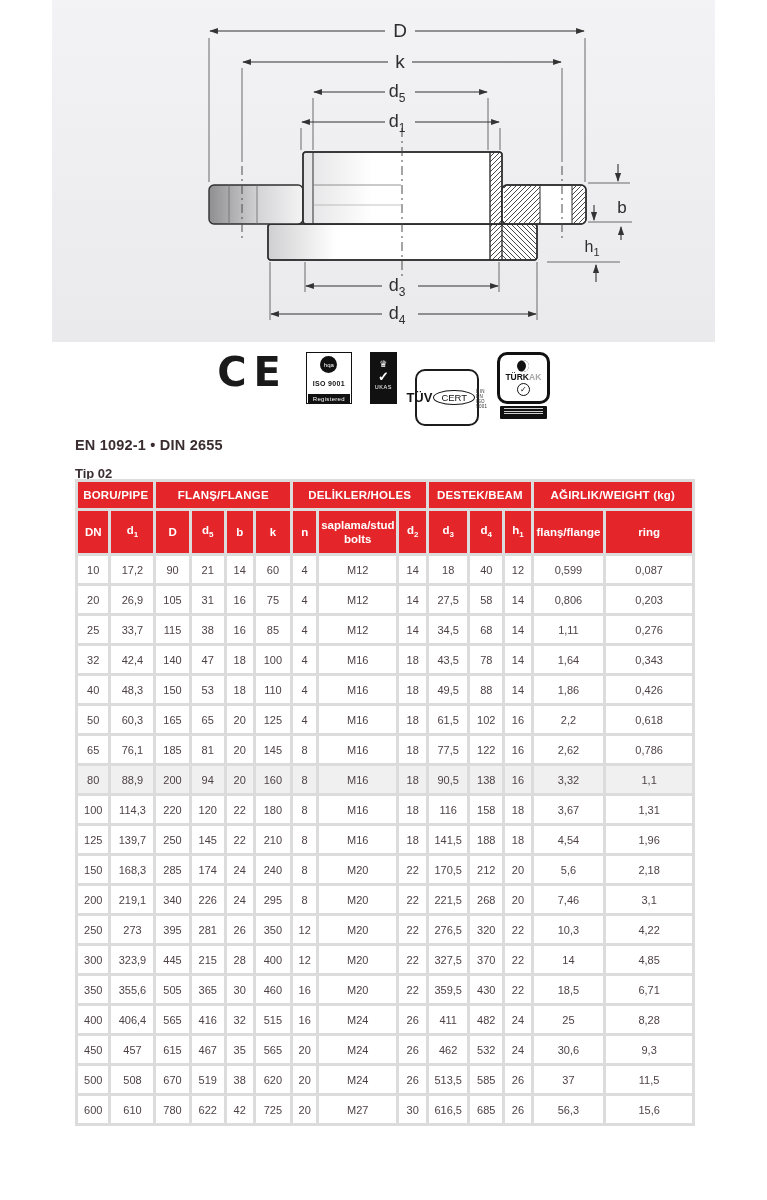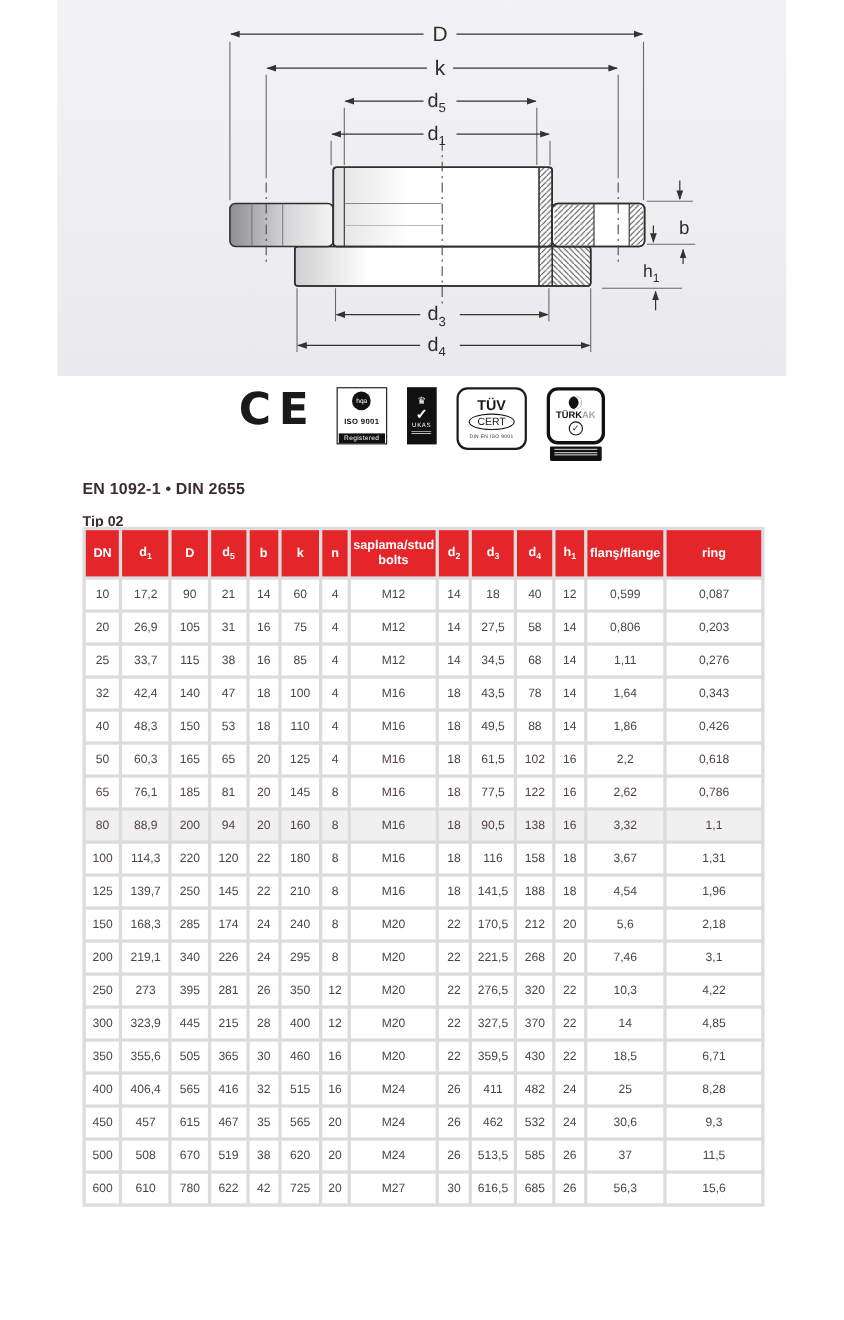--- a/index.html
+++ b/index.html
@@ -30,21 +30,21 @@
 
   .ukas-box { width:27px; height:52px; background:#111; color:#fff;
               display:flex; flex-direction:column; align-items:center; justify-content:center; gap:1px; }
   .ukas-crown { font-size:9px; line-height:1; }
   .ukas-check { font-size:13px; font-weight:bold; line-height:1; }
   .ukas-name { font-size:5.5px; letter-spacing:.6px; }
   .ukas-stripes { width:18px; height:4px; margin-top:1px;
       background:repeating-linear-gradient(to bottom,#bbb 0,#bbb .5px,transparent .5px,transparent 2px); }
 
   .tuv-box { width:64px; height:57px; border:2.5px solid #1c1c1c; border-radius:10px; background:#fff;
-             display:flex; flex-direction:column; align-items:center; justify-content:center; gap:1px; }
+             display:flex; flex-direction:row; align-items:center; justify-content:center; gap:1px;margin-top:17px; }
   .tuv-t { font-size:13px; font-weight:bold; color:#161616; line-height:1; }
   .tuv-ellipse { border:1.5px solid #161616; border-radius:50%; padding:0 7px; }
   .tuv-c { font-size:9.5px; font-weight:normal; color:#161616; line-height:1.4; }
   .tuv-sub { font-size:4.5px; color:#333; letter-spacing:.3px; margin-top:2px; }
 
   .turkak-wrap { display:flex; flex-direction:column; align-items:center; gap:2px; }
   .turkak-box { width:53px; height:52px; border:3px solid #111; border-radius:10px; background:#fff;
                 display:flex; flex-direction:column; align-items:center; justify-content:center; gap:1px; }
   .tk-circle { width:12px; height:12px; border-radius:50%; background:#111;
                box-shadow:inset -3px 0 0 #fff; }
@@ -253,20 +253,27 @@
         <col style="width: 13.4%;">
         <col style="width: 4.7%;">
         <col style="width: 6.6%;">
         <col style="width: 5.6%;">
         <col style="width: 4.4%;">
         <col style="width: 12.1%;">
         <col style="width: 14.9%;">
       </colgroup>
     <thead>
       <tr>
+          <th colspan="2" class="gth">BORU/PIPE</th>
+          <th colspan="4" class="gth">FLANŞ/FLANGE</th>
+          <th colspan="3" class="gth">DELİKLER/HOLES</th>
+          <th colspan="3" class="gth">DESTEK/BEAM</th>
+          <th colspan="2" class="gth">AĞIRLIK/WEIGHT (kg)</th>
+        </tr>
+      <tr>
           <th class="cth">DN</th>
           <th class="cth">d<sub>1</sub></th>
           <th class="cth">D</th>
           <th class="cth">d<sub>5</sub></th>
           <th class="cth">b</th>
           <th class="cth">k</th>
           <th class="cth">n</th>
           <th class="cth">saplama/stud bolts</th>
           <th class="cth">d<sub>2</sub></th>
           <th class="cth">d<sub>3</sub></th>

